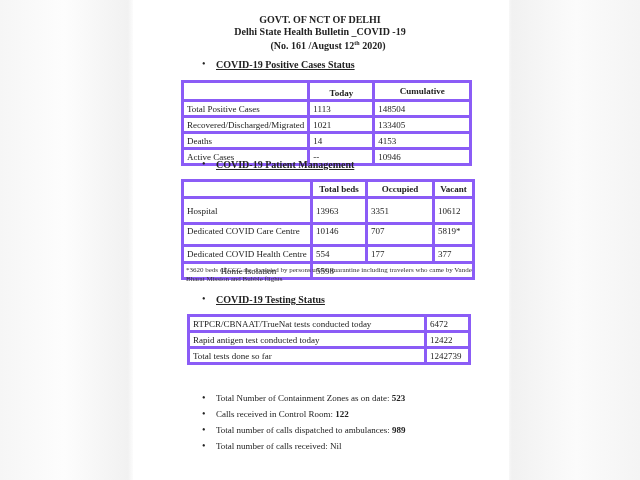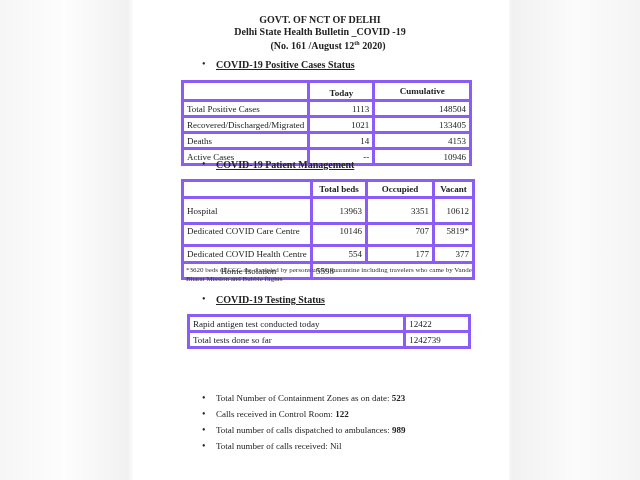--- a/index.html
+++ b/index.html
@@ -8,21 +8,21 @@
     background: linear-gradient(90deg, #f6f6f6 0%, #fdfdfd 10%, #f1f1f1 20%, #ffffff 21%, #ffffff 79%, #f1f1f1 80%, #fbfbfb 90%, #f4f4f4 100%);
     font-family: "Liberation Serif", serif; color:#222;
   }
   .page { position:absolute; left:133px; top:0; width:376px; height:480px; background:#fff; }
   .hdr { position:absolute; left:0; width:640px; text-align:center; font-weight:bold; font-size:10px; line-height:11px; }
   .sec { position:absolute; font-weight:bold; font-size:10px; text-decoration:underline; }
   .bullet { position:absolute; font-size:10px; }
   table { position:absolute; border-collapse:collapse; font-size:9px; }
   td, th { border:3px solid #8b5cf6; padding:0 3px; height:13px; line-height:12px; }
   th { font-weight:bold; text-align:center; }
-  td.c { text-align:right; }
+  td.c { text-align:left; }
   .note { position:absolute; font-size:7px; line-height:9px; color:#333; }
   .list-item { position:absolute; font-size:9px; }
   .list-item b { font-weight:bold; }
 </style>
 </head>
 <body>
 
 <div class="page"></div>
 
 <div class="hdr" style="top:14px;">GOVT. OF NCT OF DELHI</div>
@@ -98,20 +98,24 @@
 </tbody>
   </table>
 
 <div class="note" style="left:186px; top:266px; width:290px;">*3620 beds of CCC are occupied by persons under quarantine including travelers who came by Vande Bharat Mission and Bubble flights</div>
 
 <span class="bullet" style="left:202px; top:293px;">•</span>
 <div class="sec" style="left:216px; top:294px;">COVID-19 Testing Status</div>
 
 <table style="left:187px; top:314px; width:284px;">
   <tbody>
+      <tr style="height:15px;">
+    <td style="width:228px;">RTPCR/CBNAAT/TrueNat tests conducted today</td>
+    <td>6472</td>
+  </tr>
   <tr style="height:16px;">
     <td>Rapid antigen test conducted today</td>
     <td>12422</td>
   </tr>
   <tr style="height:16px;">
     <td>Total tests done so far</td>
     <td>1242739</td>
   </tr>
 </tbody>
   </table>

